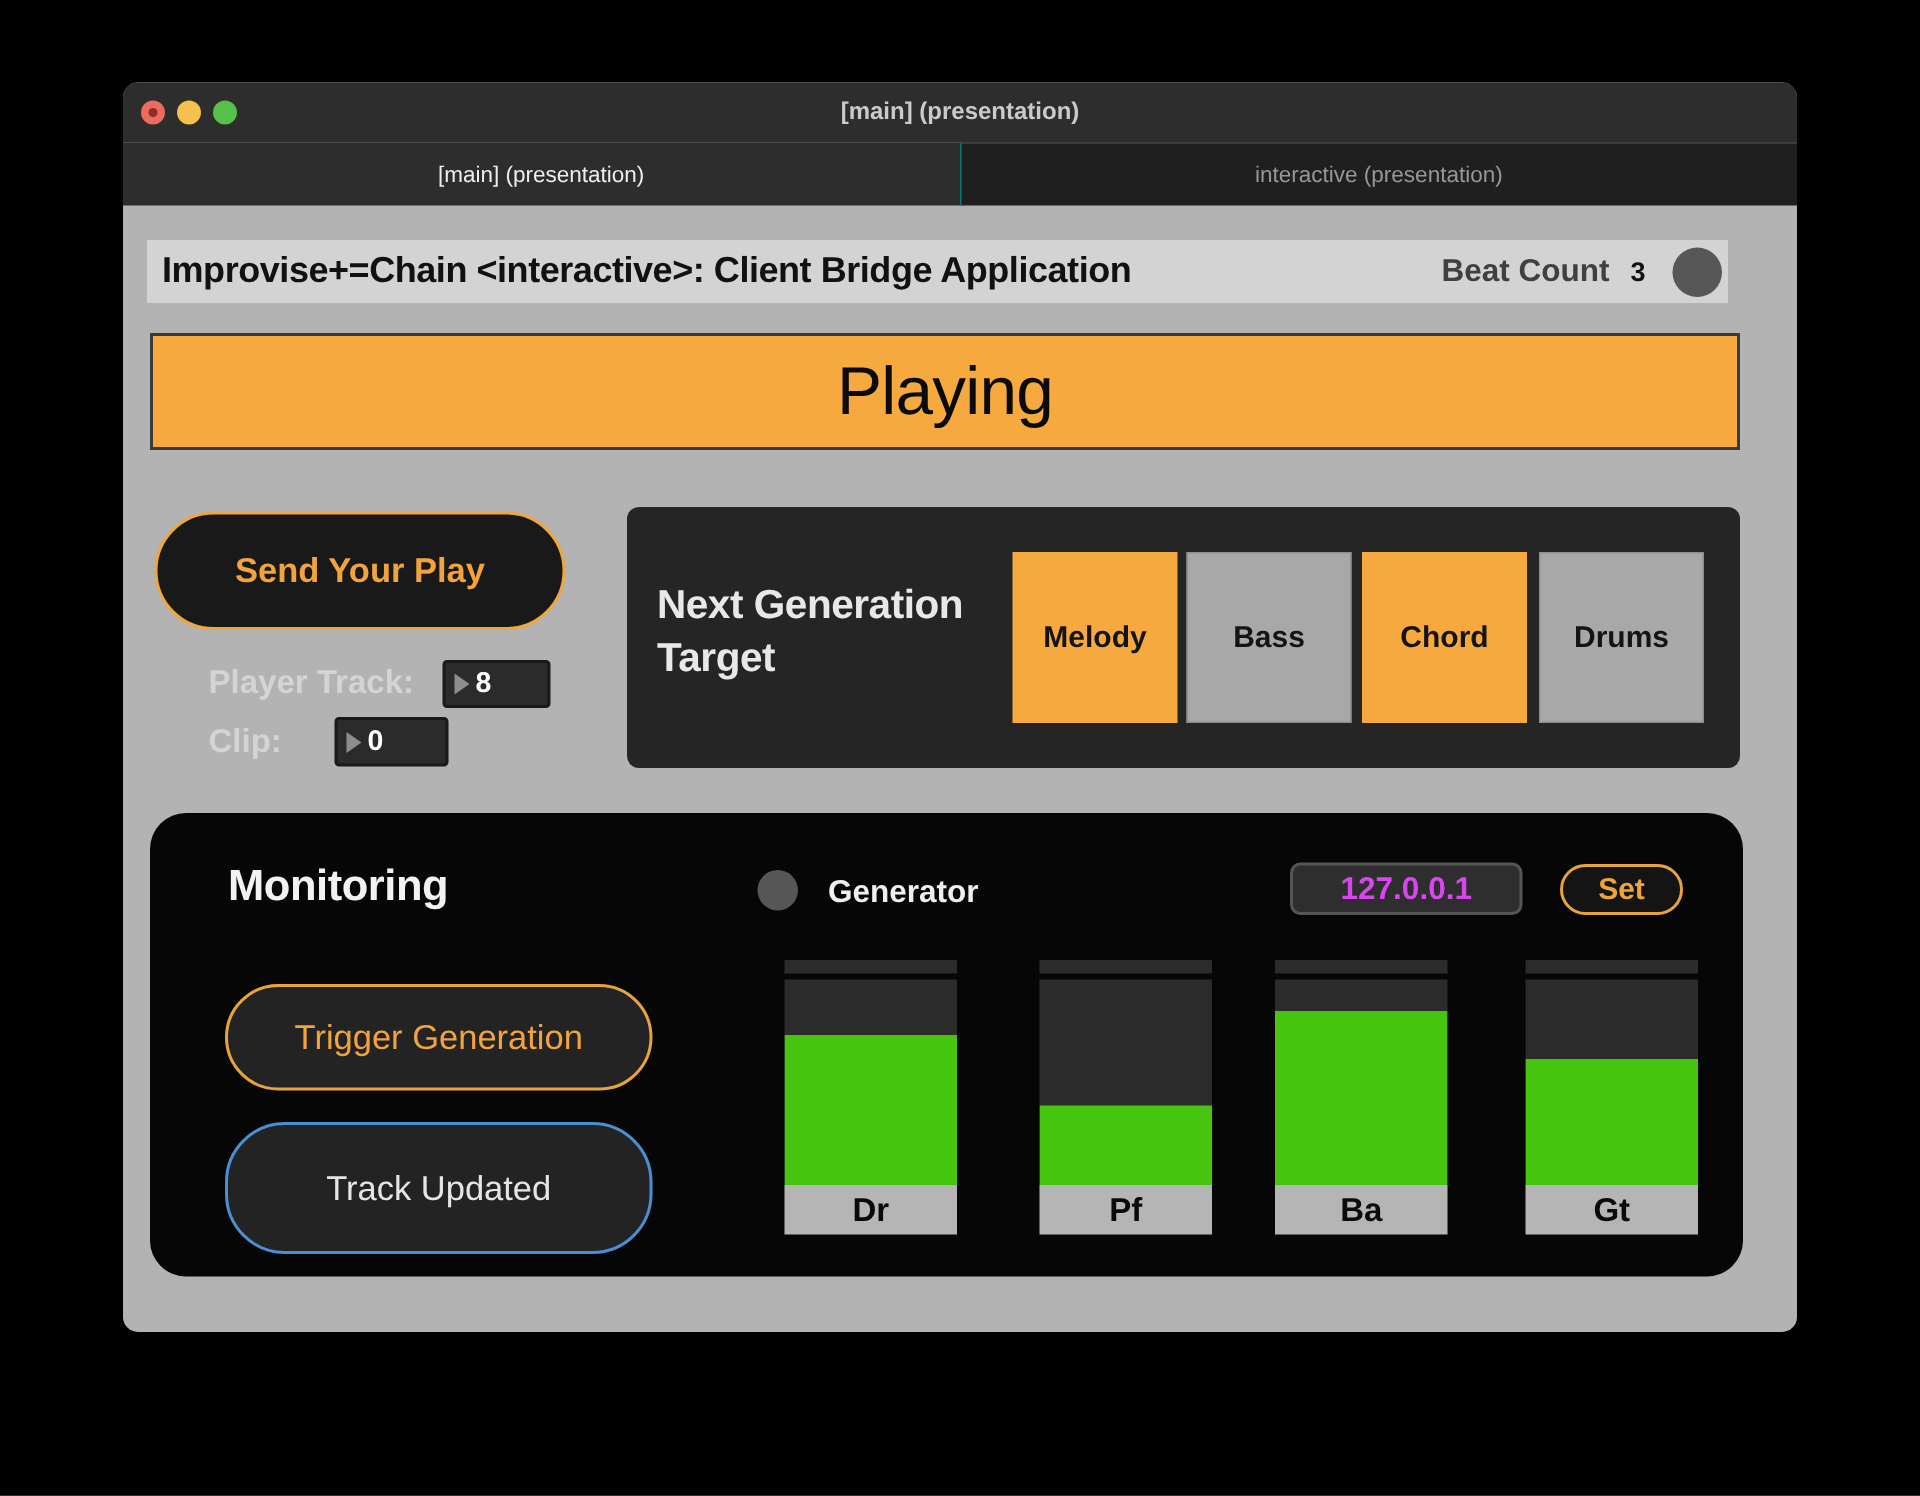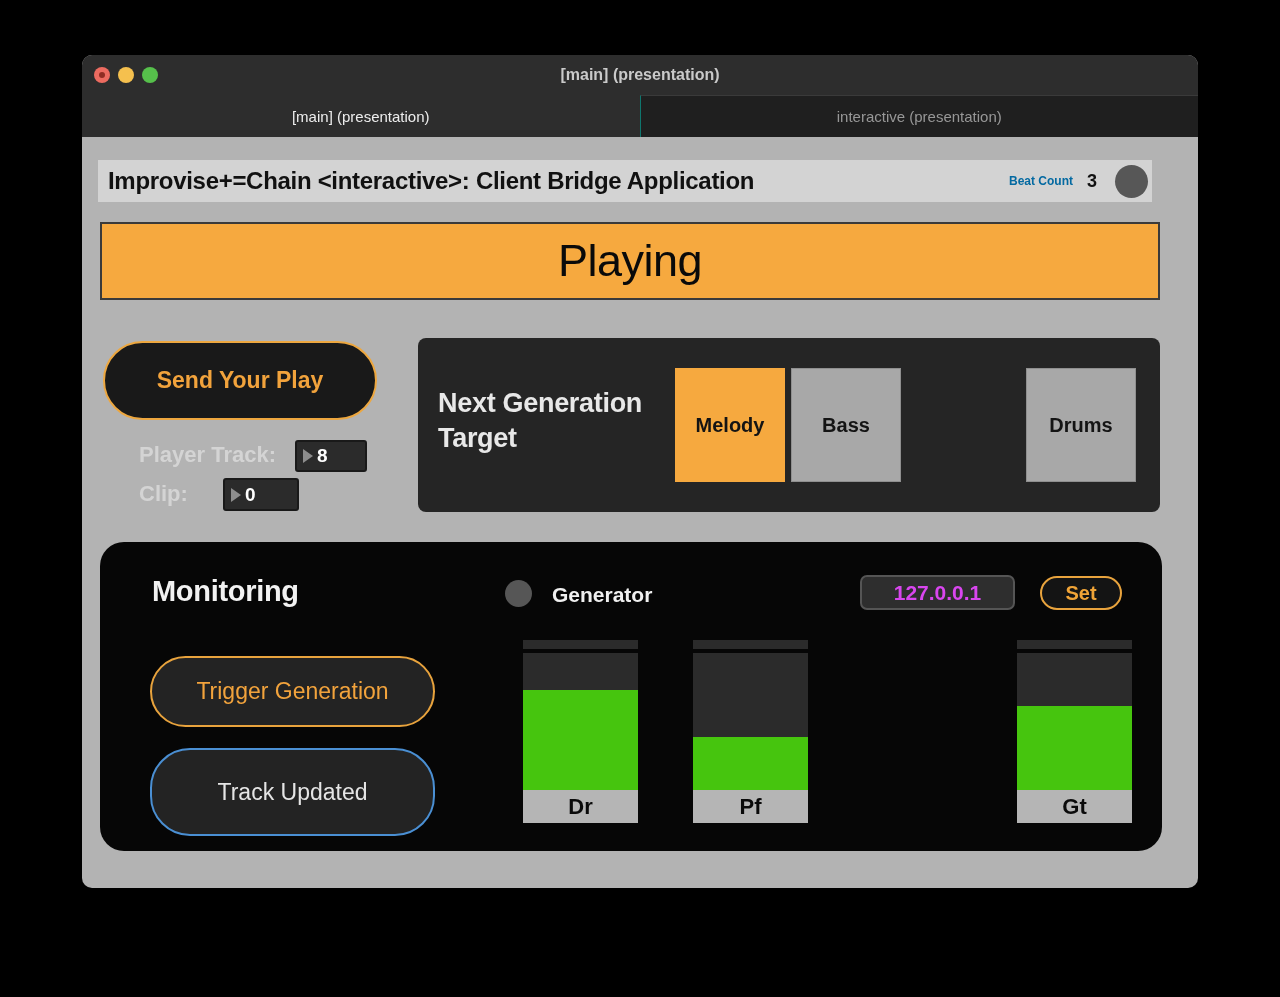--- a/index.html
+++ b/index.html
@@ -29,21 +29,21 @@
   .tab { flex:1; display:flex; align-items:center; justify-content:center; font-size:15px; cursor:default; }
   .tab.active { background:#2d2d2d; color:#ededed; }
   .tab.inactive { background:#1f1f1f; color:#979797; border-top:1px solid #3a3a3a; border-left:1px solid #0f766e; }
   
   .header-bar {
     position:absolute; left:16px; top:105px; width:1054px; height:42px;
     background:#d3d3d3; display:flex; align-items:center;
   }
   .header-title { font-size:24px; font-weight:bold; color:#111; padding-left:10px; letter-spacing:-0.3px; }
   .beat-wrap { margin-left:auto; display:flex; align-items:center; gap:14px; padding-right:4px; }
-  .beat-label { font-size:12px; font-weight:bold; color:#0369a1; }
+  .beat-label { font-size:21px; font-weight:bold; color:#404040; }
   .beat-value { font-size:18px; font-weight:bold; color:#111; }
   .beat-led { width:33px; height:33px; border-radius:50%; background:#575757; margin-left:4px; }
   
   .playing-btn {
     position:absolute; left:18px; top:167px; width:1060px; height:78px;
     background:#f6a93f; border:2px solid #3a3a3a;
     display:flex; align-items:center; justify-content:center;
     font-size:45px; font-weight:500; color:#0a0a0a; letter-spacing:-0.5px;
   }
   
@@ -171,20 +171,23 @@
   </div>
 
   <div class="nextgen-panel">
     <div class="nextgen-title">Next Generation Target</div>
     <div class="target-btn on tb-0">
       <span>Melody</span>
     </div>
     <div class="target-btn off tb-1">
       <span>Bass</span>
     </div>
+    <div class="target-btn on tb-2">
+      <span>Chord</span>
+    </div>
     <div class="target-btn off tb-3">
       <span>Drums</span>
     </div>
   </div>
 
   <div class="monitor-panel">
     <span class="monitor-title">Monitoring</span>
 
     <span class="gen-led"></span>
     <span class="gen-label">Generator</span>
@@ -210,20 +213,27 @@
       </div>
       <div class="meter-label">Dr</div>
     </div>
     <div class="meter m-1">
       <div class="meter-cap"></div>
       <div class="meter-body">
         <div class="meter-fill" style="height: 39%;"></div>
       </div>
       <div class="meter-label">Pf</div>
     </div>
+    <div class="meter m-2">
+      <div class="meter-cap"></div>
+      <div class="meter-body">
+        <div class="meter-fill" style="height: 85%;"></div>
+      </div>
+      <div class="meter-label">Ba</div>
+    </div>
     <div class="meter m-3">
       <div class="meter-cap"></div>
       <div class="meter-body">
         <div class="meter-fill" style="height: 61%;"></div>
       </div>
       <div class="meter-label">Gt</div>
     </div>
   </div>
 
 </div>

